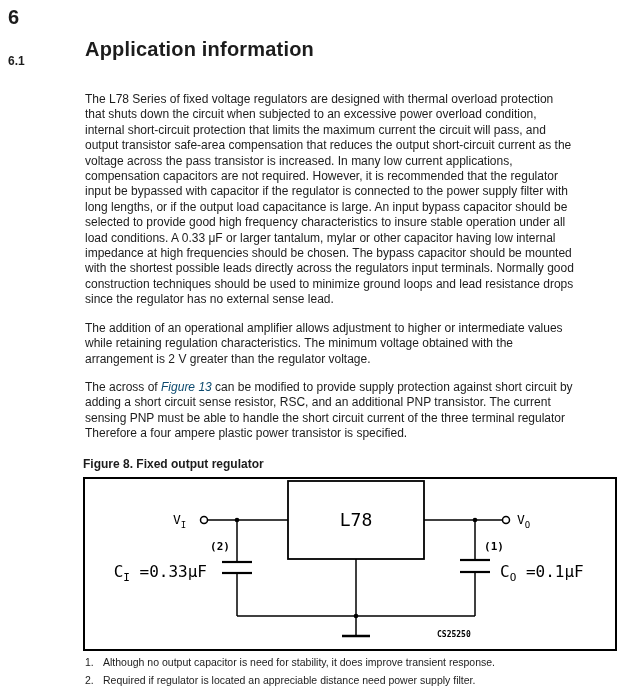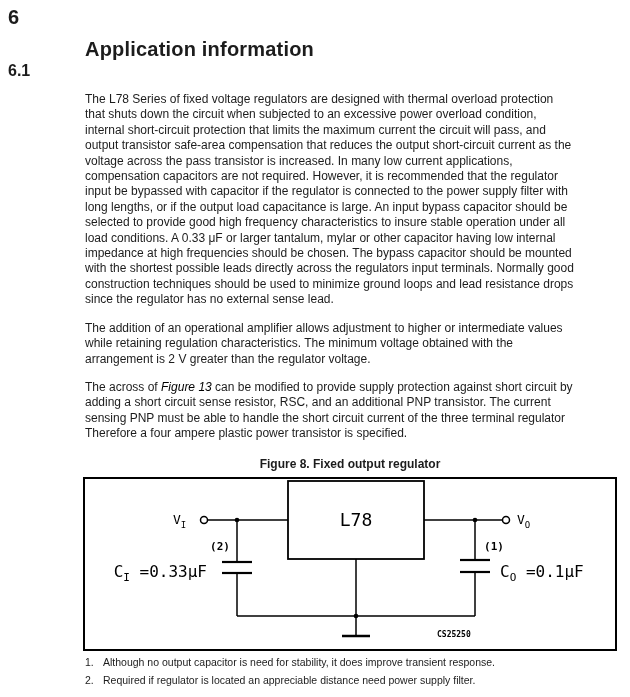--- a/index.html
+++ b/index.html
@@ -3,30 +3,30 @@
 <meta charset="utf-8">
 <title>Datasheet page</title>
 <style>
   html,body{margin:0;padding:0;}
   body{
     width:630px;height:697px;position:relative;background:#ffffff;
     font-family:"Liberation Sans",sans-serif;color:#1c1c1c;overflow:hidden;
   }
   .hrow{position:absolute;left:8px;right:10px;font-weight:bold;}
   .h1{top:6px;font-size:20px;letter-spacing:0.2px;}
-  .h2{top:62px;font-size:16px;}
+  .h2{top:54px;font-size:12px;}
   .hrow .title{position:absolute;left:77px;top:0;margin-top:32px;}
   .para{
     position:absolute;left:85px;width:560px;
     font-size:12px;line-height:15.4px;white-space:pre-line;
     color:#1c1c1c;
   }
-  .xref{color:#000000;font-style:italic;cursor:pointer;}
+  .xref{color:#0c4a6e;font-style:italic;cursor:pointer;}
   .fig-caption{
-    position:absolute;left:83px;top:457px;width:534px;text-align:center;
+    position:absolute;left:83px;top:457px;width:534px;text-align:left;
     font-size:12px;font-weight:bold;
   }
   .fig-svg{position:absolute;left:83px;top:477px;}
   .footnote{
     position:absolute;left:85px;width:540px;font-size:10.5px;line-height:13px;
   }
   .footnote .fn-num{display:inline-block;width:18px;}
   svg text{font-family:"DejaVu Sans Mono",monospace;fill:#000;}
 </style>
 </head>

